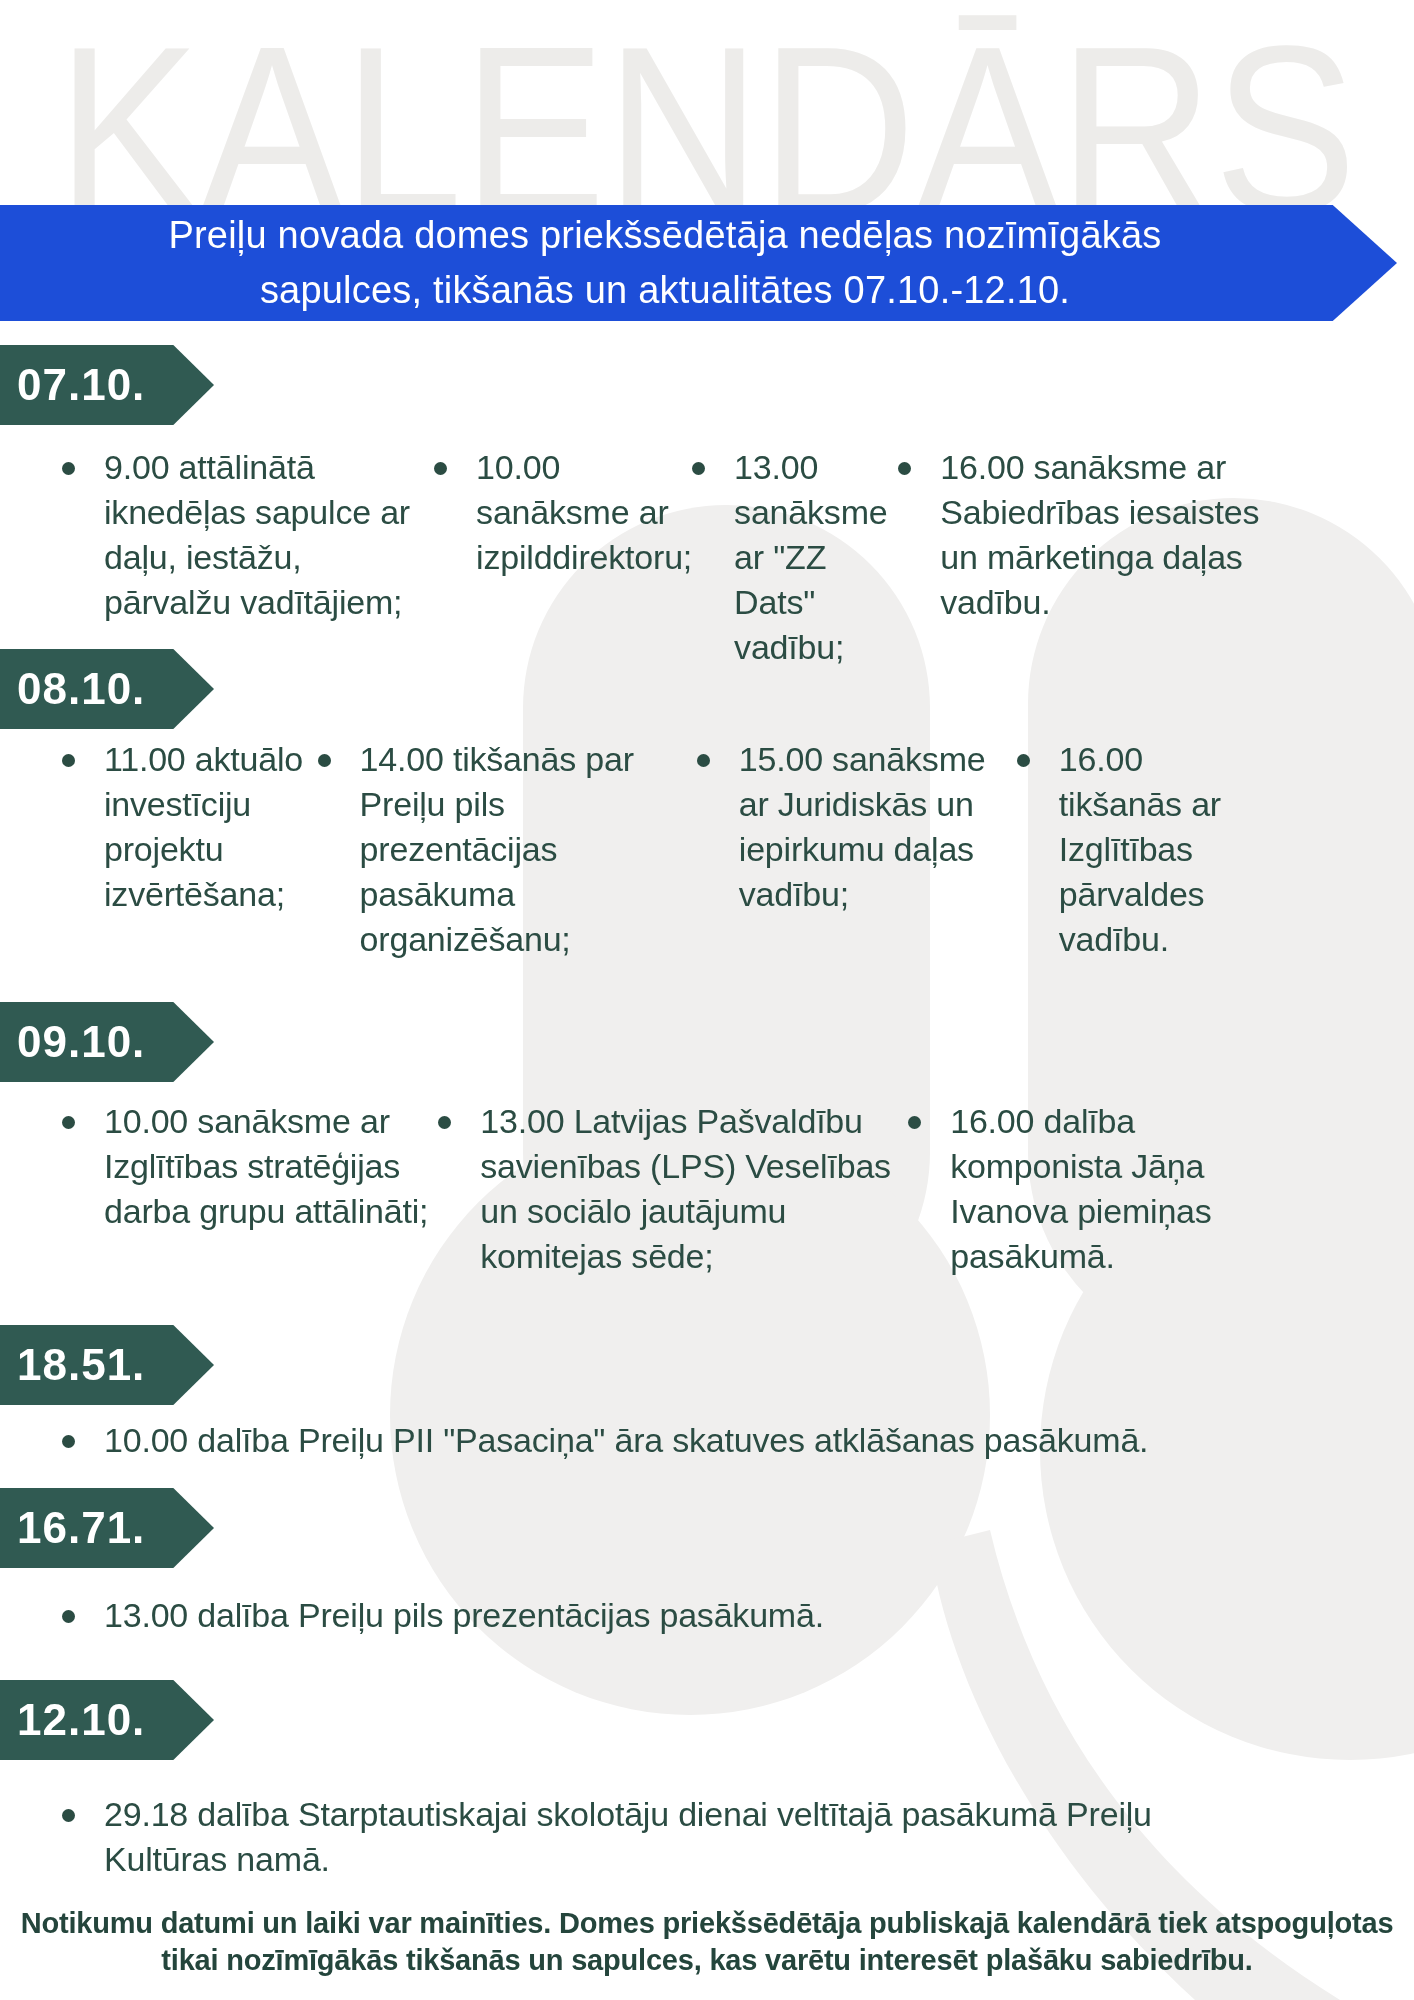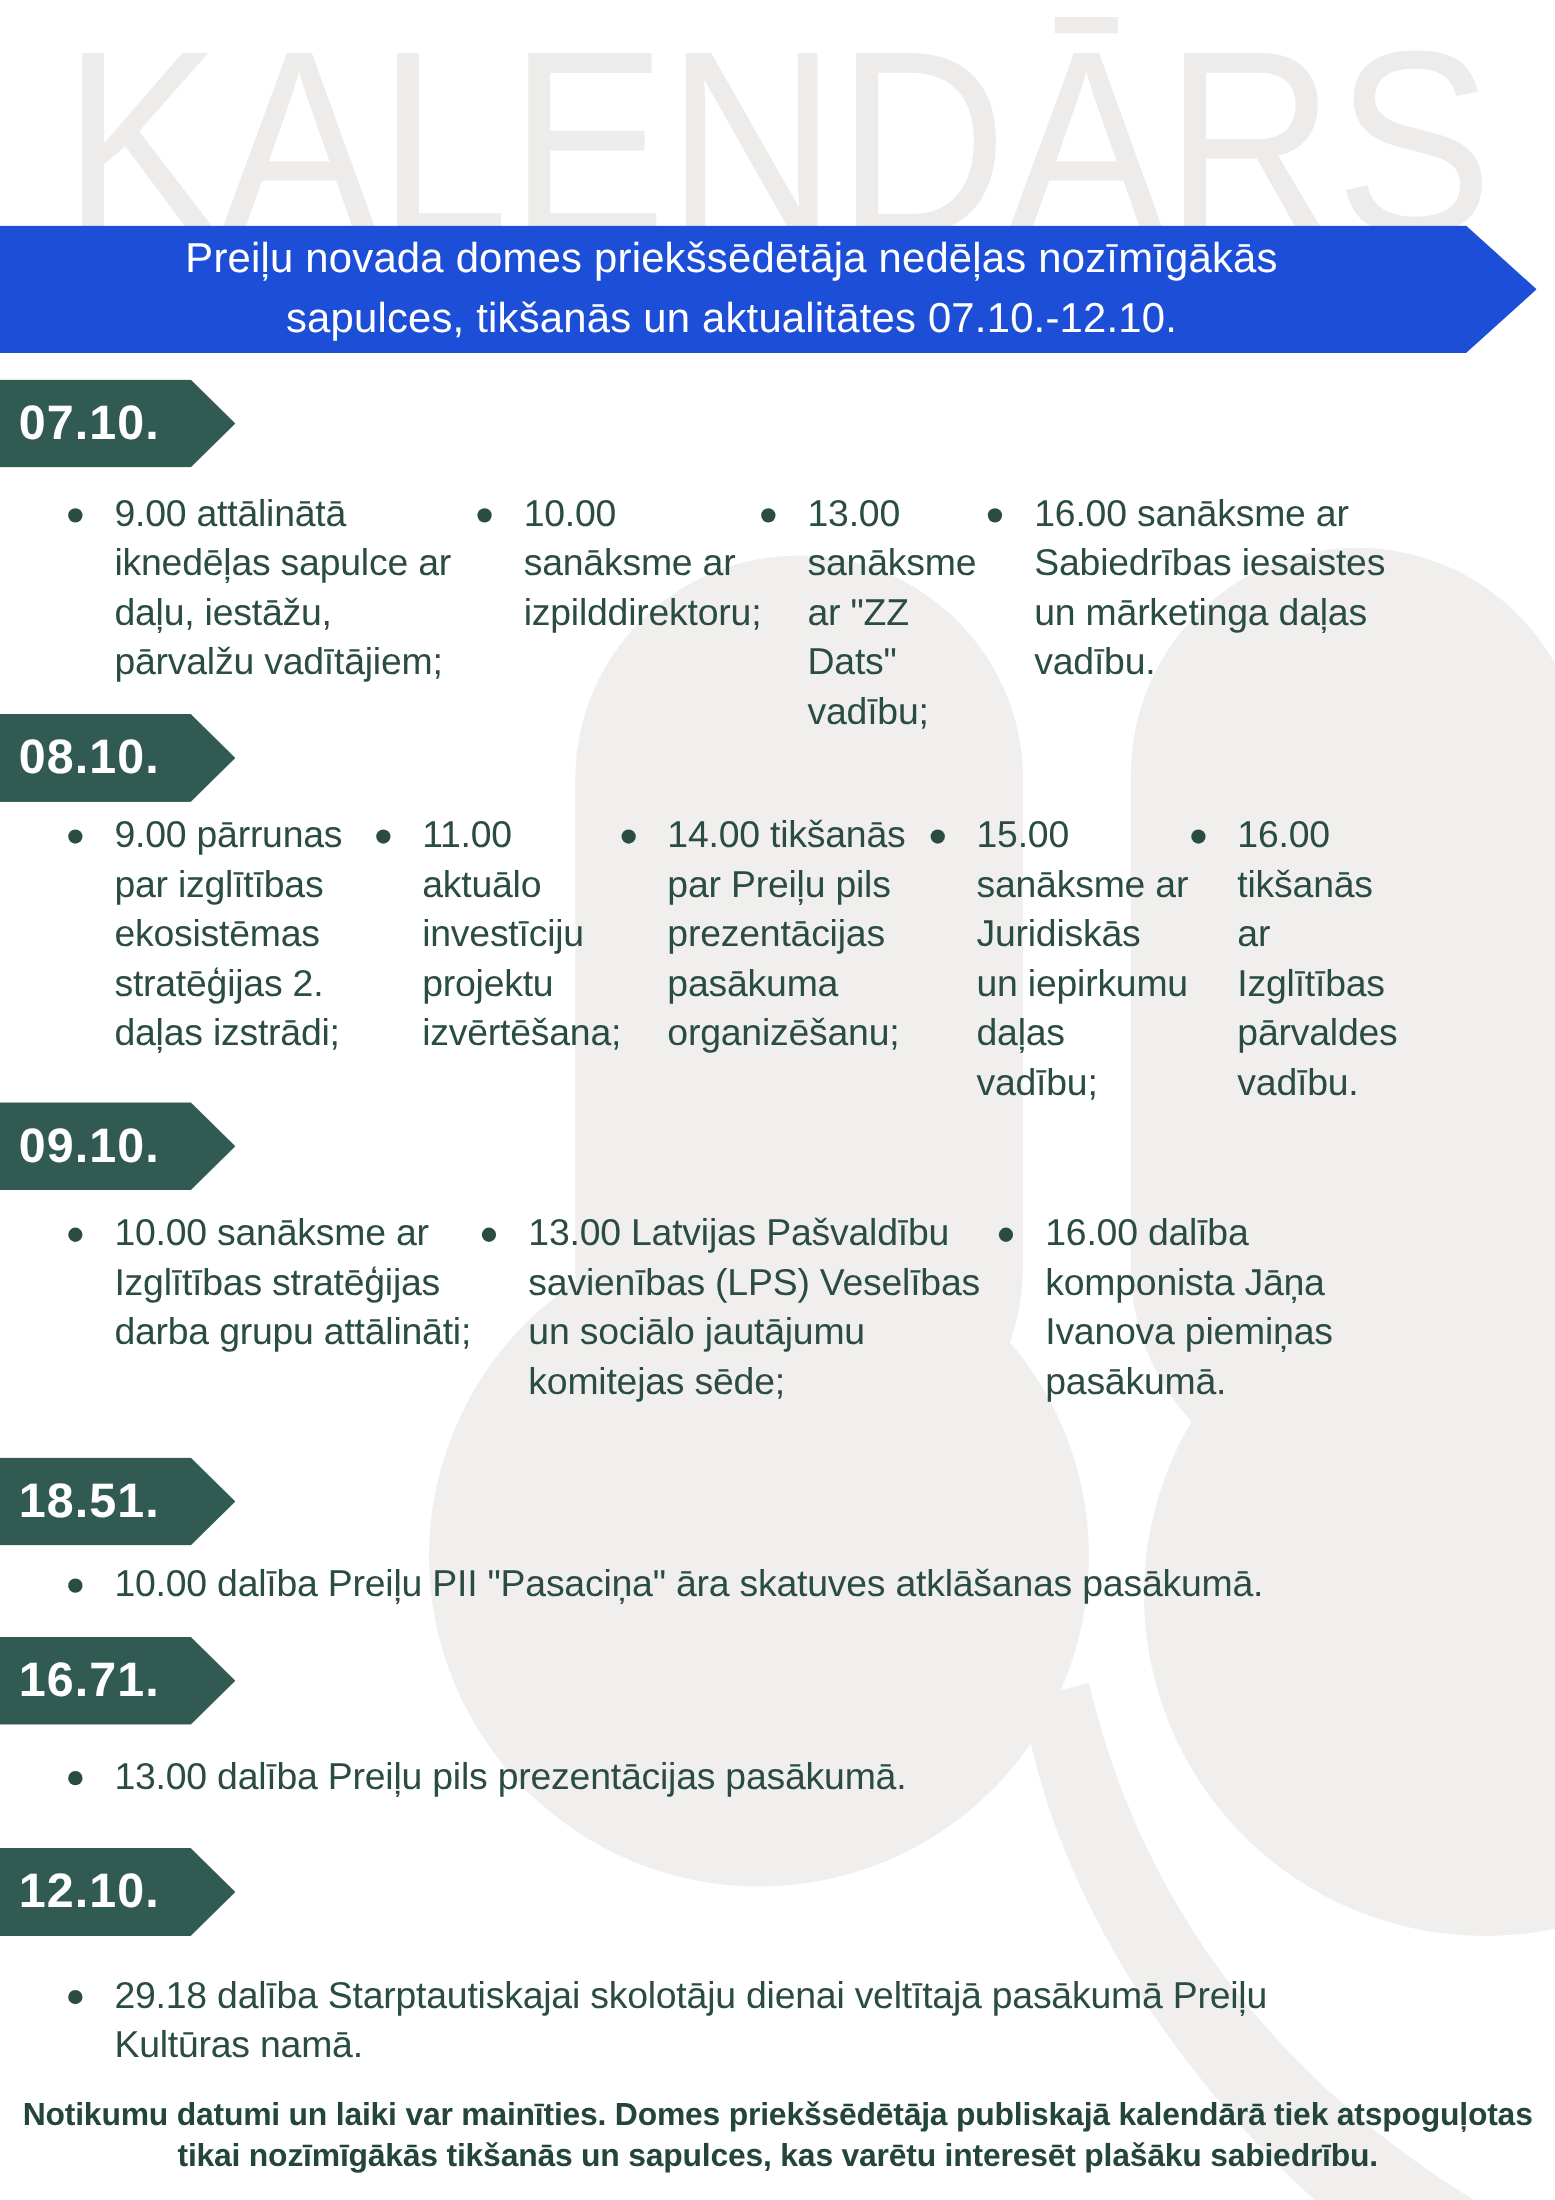--- a/index.html
+++ b/index.html
@@ -112,24 +112,20 @@
     </div>
     <div class="item">
       <span class="dot"></span>
       <span class="item-text">16.00 sanāksme ar Sabiedrības iesaistes un mārketinga daļas vadību.</span>
     </div>
   </div>
 
   <div class="list" style="top:737px">
     <div class="item">
       <span class="dot"></span>
-      <span class="item-text">9.00 pārrunas par izglītības ekosistēmas stratēģijas 2. daļas izstrādi;</span>
-    </div>
-    <div class="item">
-      <span class="dot"></span>
       <span class="item-text">11.00 aktuālo investīciju projektu izvērtēšana;</span>
     </div>
     <div class="item">
       <span class="dot"></span>
       <span class="item-text">14.00 tikšanās par Preiļu pils prezentācijas pasākuma organizēšanu;</span>
     </div>
     <div class="item">
       <span class="dot"></span>
       <span class="item-text">15.00 sanāksme ar Juridiskās un iepirkumu daļas vadību;</span>
     </div>

